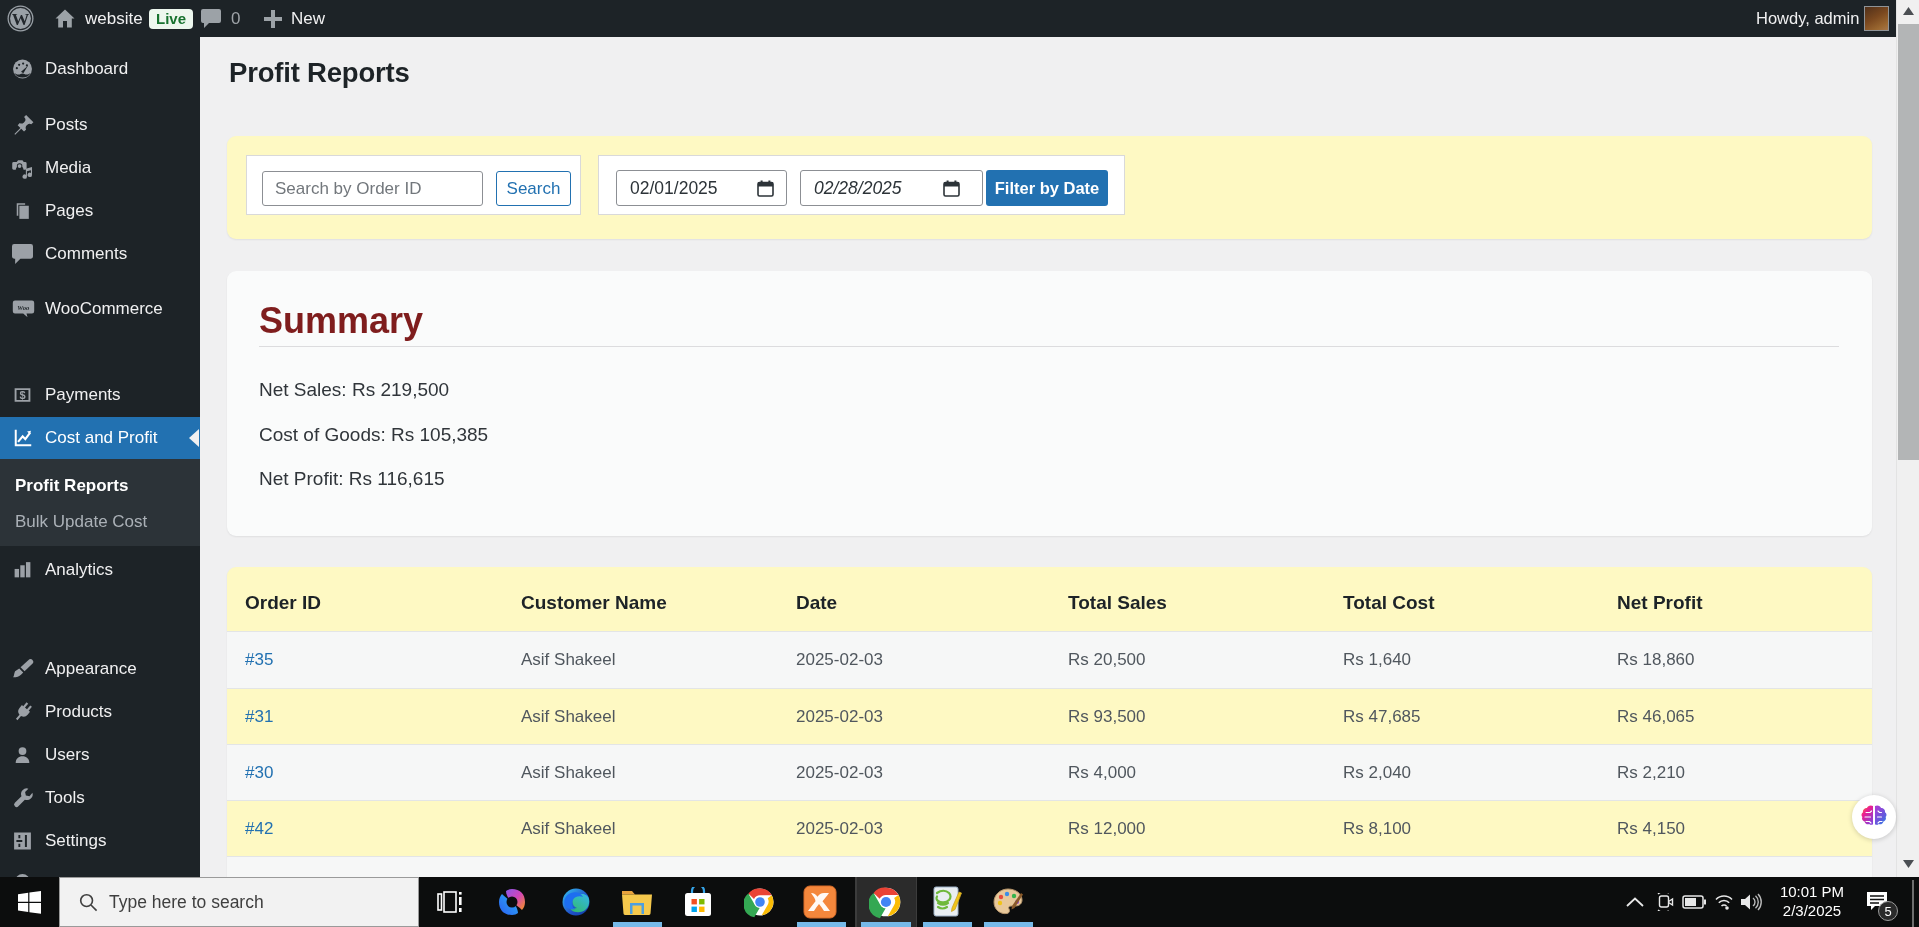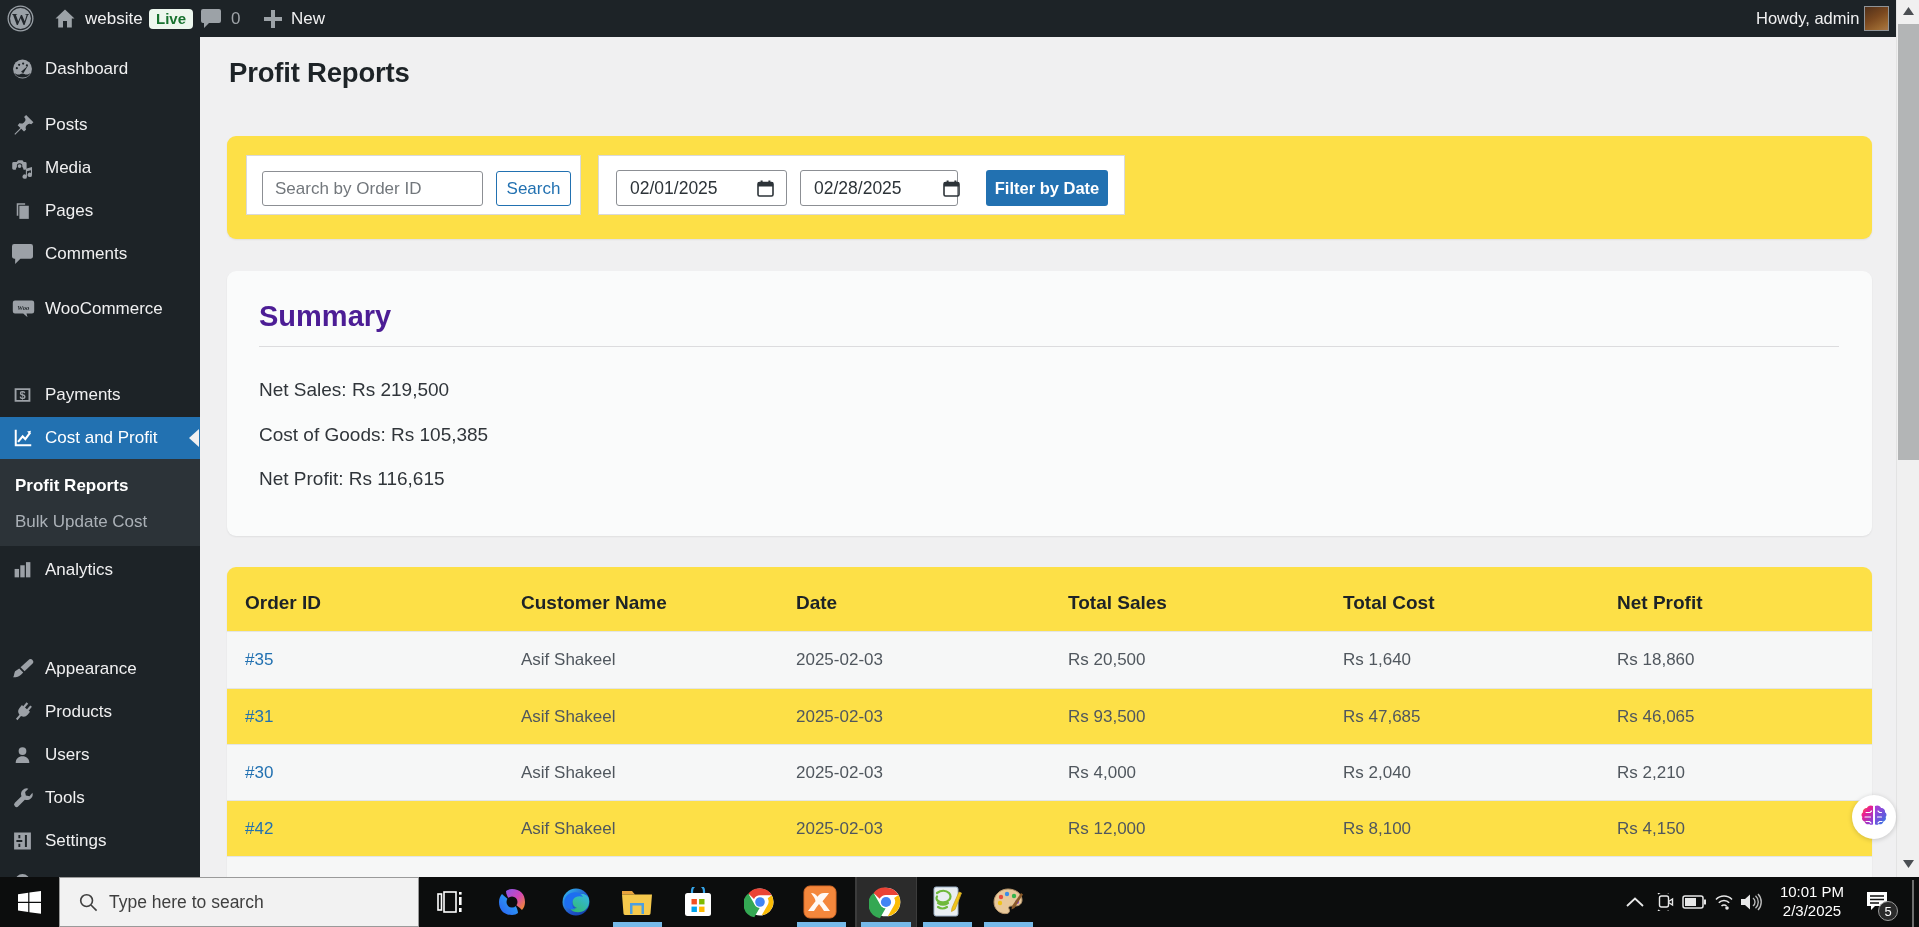--- a/index.html
+++ b/index.html
@@ -14,30 +14,30 @@
 .mi .mtext { position:absolute; left:45px; top:50%; transform:translateY(-50%); white-space:nowrap; }
 .mi svg { position:absolute; left:12px; top:50%; transform:translateY(-50%); }
 .mi.active { background:#2271b1; color:#fff; }
 .submenu { position:absolute; left:0; width:200px; background:#2c3338; }
 .smi { position:absolute; left:15px; transform:translateY(-50%); font-size:17px; color:#abb1b7; white-space:nowrap; }
 .smi.cur { color:#fff; font-weight:bold; }
 .notch { position:absolute; left:189px; width:0; height:0; border-top:9.5px solid transparent; border-bottom:9.5px solid transparent; border-right:10.5px solid #f0f0f1; top:429px; }
 
 #content { position:absolute; left:200px; top:37px; width:1696px; height:840px; background:#f0f0f1; }
 h1.pr { position:absolute; left:29px; top:19px; line-height:1.2; font-size:27.5px; font-weight:bold; color:#1d2327; letter-spacing:-0.2px; }
-.card { position:absolute; left:27px; width:1645px; background:#fde047; border-radius:9px; box-shadow:0 1px 2px rgba(0,0,0,.07); }
+.card { position:absolute; left:27px; width:1645px; background:#fef9c3; border-radius:9px; box-shadow:0 1px 2px rgba(0,0,0,.07); }
 #filtercard { top:99px; height:103px; }
 .fbox { position:absolute; top:19px; height:60px; border:1px solid #d9d9da; background:#fff; }
 .sinput { position:absolute; left:15px; top:15px; width:221px; height:35px; border:1px solid #8c8f94; border-radius:3px; font-size:17px; color:#72777c; padding-left:12px; display:flex; align-items:center; }
 .sbtn { position:absolute; left:249px; top:15px; width:75px; height:35px; border:1px solid #2271b1; border-radius:3px; color:#2271b1; font-size:17px; background:#fff; display:flex; align-items:center; justify-content:center; }
 .dinput { position:absolute; top:14px; height:36px; border:1px solid #8c8f94; border-radius:3px; font-size:17.5px; color:#2c3338; display:flex; align-items:center; padding-left:13px; background:#fff; }
 .calico { position:absolute; top:9px; }
 .fdbtn { position:absolute; left:387px; top:14px; width:122px; height:36px; background:#2271b1; border-radius:3px; color:#fff; font-size:16.5px; font-weight:bold; display:flex; align-items:center; justify-content:center; }
 #summarycard { top:234px; height:265px; background:#fafbfb; }
-#summarycard h2 { position:absolute; left:32px; top:29px; font-size:29px; font-weight:bold; color:#4c1d95; }
+#summarycard h2 { position:absolute; left:32px; top:29px; font-size:36px; font-weight:bold; color:#7f1d1d; }
 #summarycard .hr { position:absolute; left:32px; right:33px; top:75px; height:1px; background:#dcdcde; }
 #summarycard .sline { position:absolute; left:32px; font-size:19px; color:#30353a; }
 #tablecard { top:530px; height:310px; border-radius:9px 9px 0 0; }
 .th { position:absolute; top:4px; height:64px; font-size:19px; font-weight:bold; color:#1d2327; display:flex; align-items:center; }
 .rowsep { position:absolute; left:0; width:1645px; height:1px; background:#e3e5e6; }
 .trow { position:absolute; left:0; width:1645px; height:56px; }
 .stripe { background:#f6f7f7; }
 .td { position:absolute; top:50%; transform:translateY(-50%); font-size:17px; color:#50575e; white-space:nowrap; }
 .td.link { color:#2271b1; }
 
@@ -59,21 +59,21 @@
       <div class="sinput">Search by Order ID</div>
       <div class="sbtn">Search</div>
     </div>
     <div class="fbox" style="left:371px; width:527px;">
       <div class="dinput" style="left:17px; width:171px;">02/01/2025<svg class="calico" width="17" height="17" viewBox="0 0 17 17" style="left:140px;">
             <rect x="1" y="2.5" width="15" height="13.5" rx="1.5" fill="none" stroke="#2c3338" stroke-width="1.6"></rect>
             <rect x="1" y="2.5" width="15" height="4" fill="#2c3338"></rect>
             <rect x="3.6" y="0.5" width="2" height="3.4" fill="#2c3338"></rect>
             <rect x="11.4" y="0.5" width="2" height="3.4" fill="#2c3338"></rect>
           </svg></div>
-      <div class="dinput" style="left:201px; width:158px;">02/28/2025<svg class="calico" width="17" height="17" viewBox="0 0 17 17" style="left:142px;">
+      <div class="dinput" style="left:201px; width:183px;font-style:italic;">02/28/2025<svg class="calico" width="17" height="17" viewBox="0 0 17 17" style="left:142px;">
             <rect x="1" y="2.5" width="15" height="13.5" rx="1.5" fill="none" stroke="#2c3338" stroke-width="1.6"></rect>
             <rect x="1" y="2.5" width="15" height="4" fill="#2c3338"></rect>
             <rect x="3.6" y="0.5" width="2" height="3.4" fill="#2c3338"></rect>
             <rect x="11.4" y="0.5" width="2" height="3.4" fill="#2c3338"></rect>
           </svg></div>
       <div class="fdbtn">Filter by Date</div>
     </div>
   </div>
   <div class="card" id="summarycard">
     <h2>Summary</h2>

